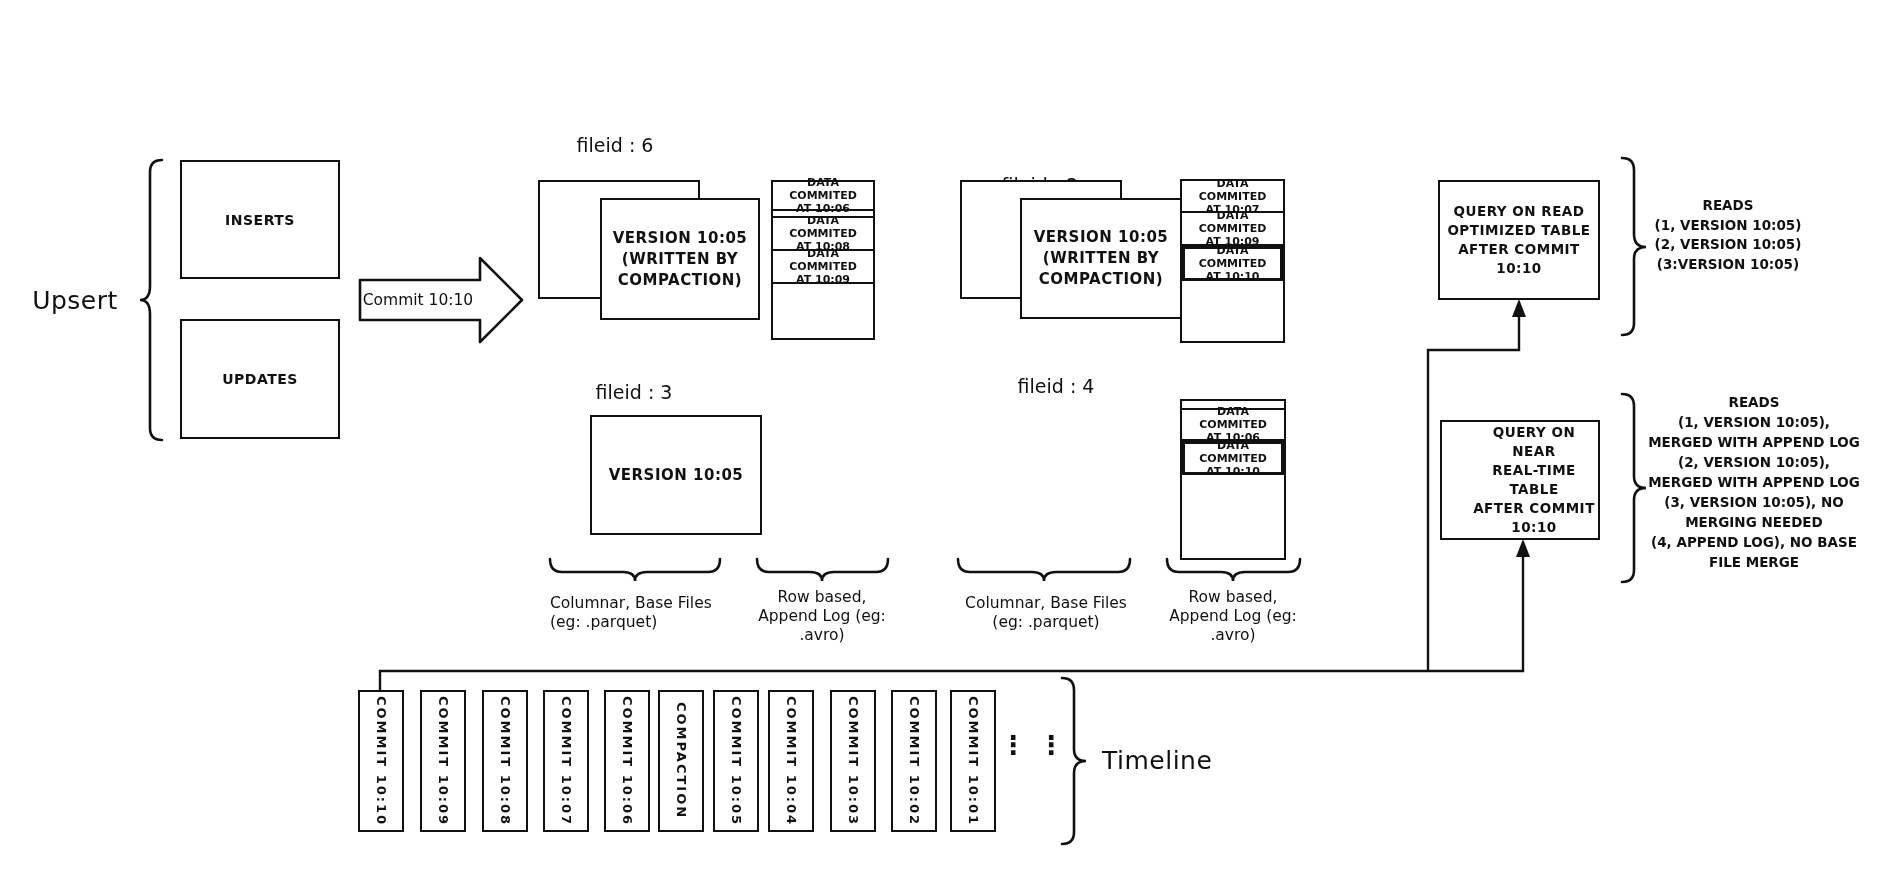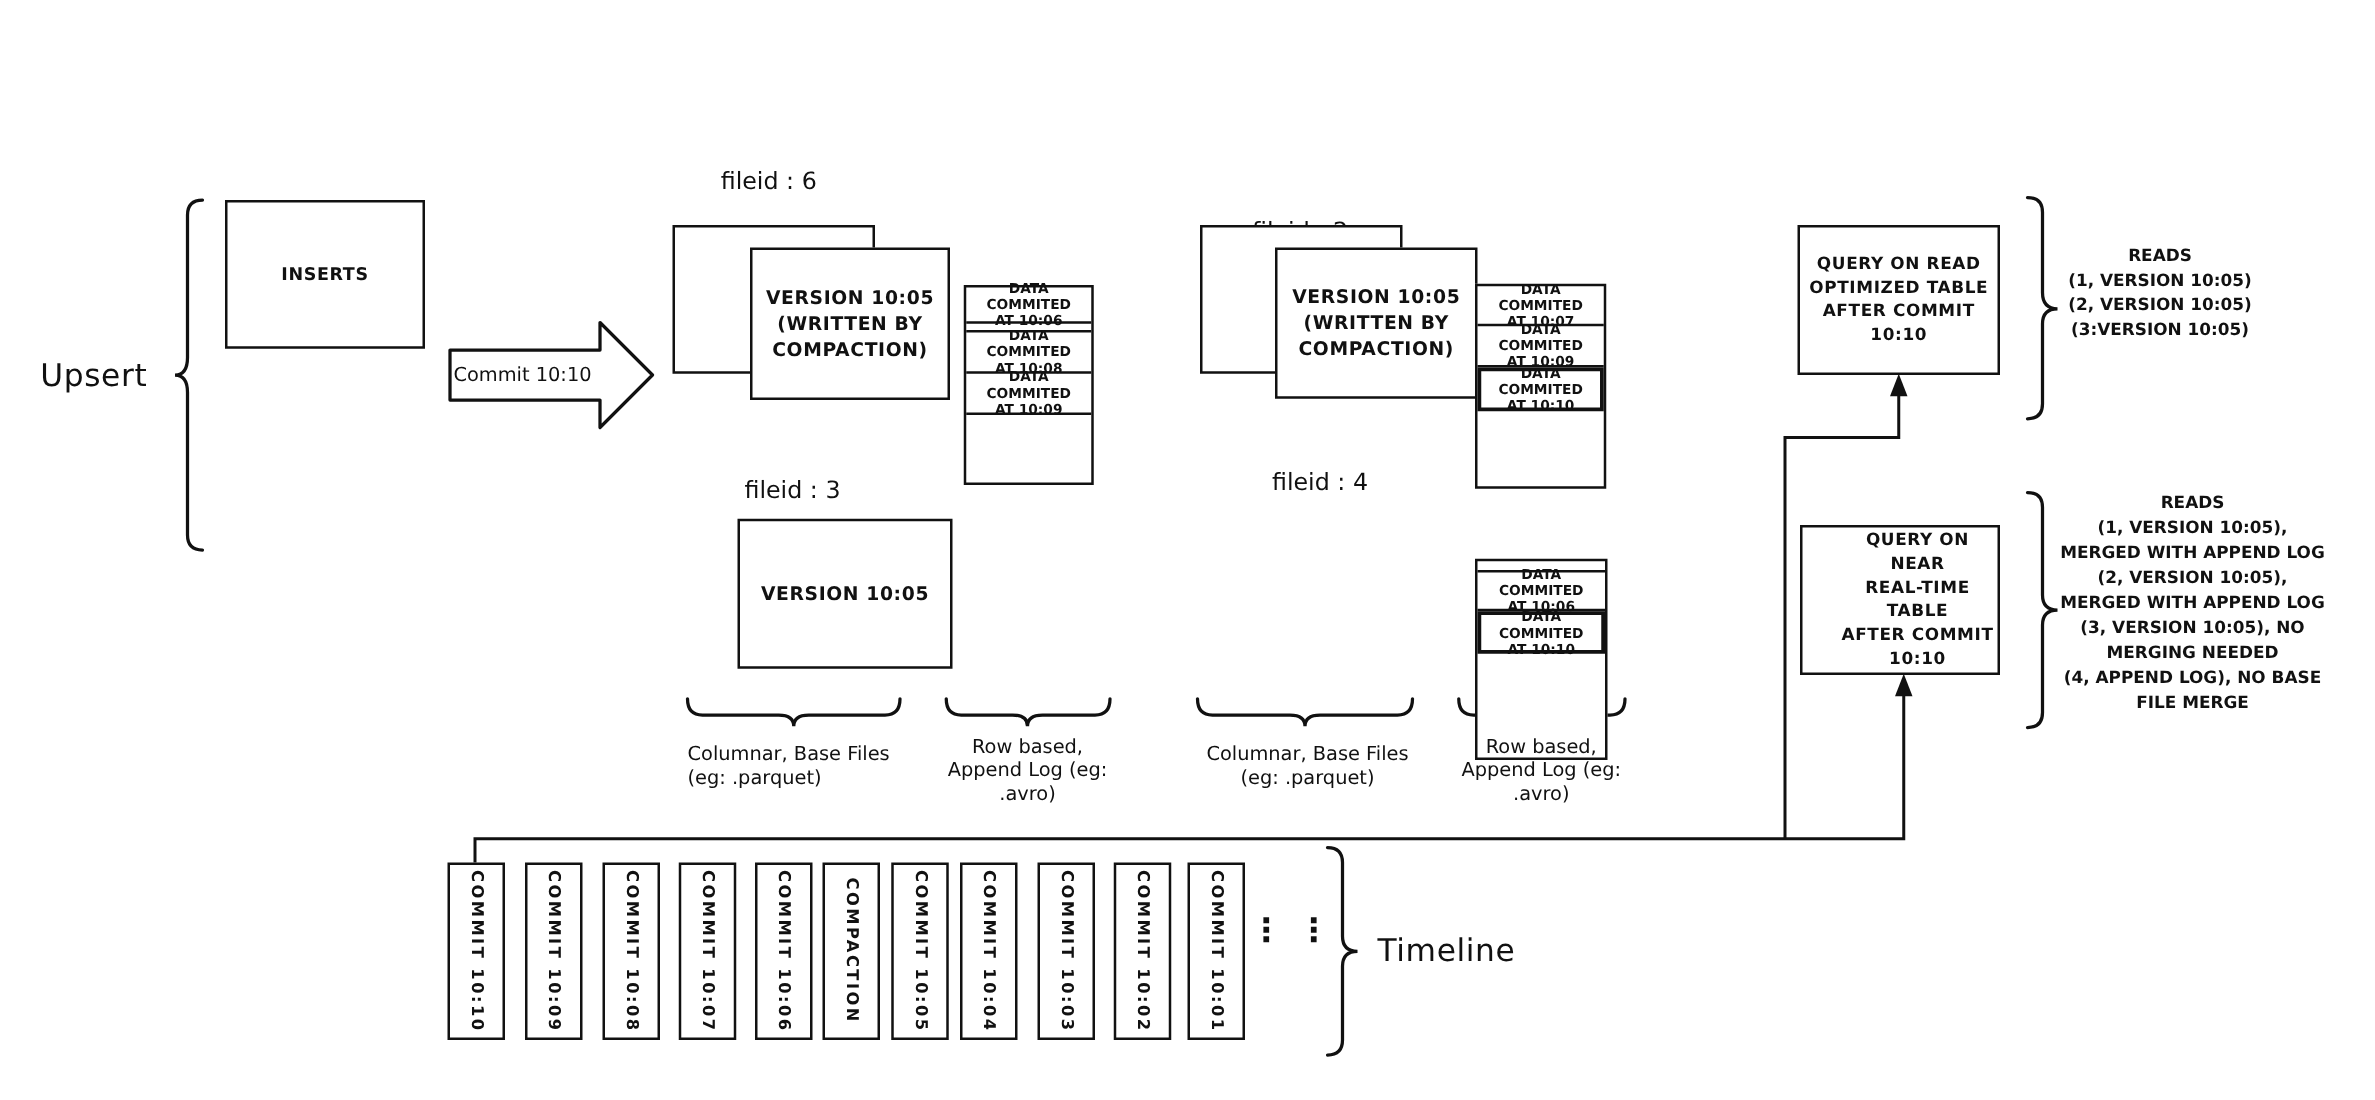--- a/index.html
+++ b/index.html
@@ -14,21 +14,21 @@
     display:flex;align-items:center;justify-content:center;text-align:center;
   }
   .caps{font-weight:bold;letter-spacing:.5px;}
   .hand-lg{font-size:25px;letter-spacing:.5px;}
   .hand-md{font-size:19px;}
   .hand-sm{font-size:15.5px;line-height:19px;}
   .boxlabel{font-size:14px;line-height:20px;}
   .verlabel{font-size:15px;line-height:21px;margin-left:40px;}
   .qlabel{font-size:13.5px;line-height:19px;}
   .readstext{font-size:13.5px;line-height:19.5px;font-weight:bold;text-align:center;}
-  .logcol{border:2px solid #111;background:#fff;margin-top:48px;}
+  .logcol{border:2px solid #111;background:#fff;}
   .logcell{
     box-sizing:border-box;border-bottom:2px solid #111;
     display:flex;align-items:center;justify-content:center;text-align:center;
     font-weight:bold;font-size:11px;line-height:13px;white-space:pre-line;
   }
   .logcell.thick{border:3px solid #111;}
   .loggap{box-sizing:border-box;border-bottom:2px solid #111;}
   .tl-box{
     border:2.5px solid #111;background:#fff;width:46px;height:142px;
     display:flex;align-items:center;justify-content:center;
@@ -64,20 +64,23 @@
     <polyline points="380,691 380,671 1523,671 1523,544" fill="none" stroke="#111" stroke-width="2.4"></polyline>
     <polyline points="1428,671 1428,350 1519,350 1519,304" fill="none" stroke="#111" stroke-width="2.4"></polyline>
     <polygon points="1519,299 1512,317 1526,317" fill="#111"></polygon>
     <polygon points="1523,539 1516,557 1530,557" fill="#111"></polygon>
   </svg>
 
 
   <div class="abs hand-lg" style="left:20px;top:286px;width:110px;text-align:center;">Upsert</div>
   <div class="abs box caps boxlabel" style="left:180px;top:160px;width:160px;height:119px;">
     <span class="ml">INSERTS</span>
+  </div>
+  <div class="abs box caps boxlabel" style="left:180px;top:319px;width:160px;height:120px;">
+    <span class="ml">UPDATES</span>
   </div>
   <div class="abs hand-sm" style="left:362px;top:286px;width:112px;height:28px;display:flex;align-items:center;justify-content:center;">Commit 10:10</div>
 
   <div class="abs hand-md" style="left:565px;top:134px;width:100px;text-align:center;">fileid : 6</div>
   <div class="abs box" style="left:538px;top:180px;width:162px;height:119px;"></div>
   <div class="abs box caps verlabel" style="left:560px;top:198px;width:160px;height:122px;">
     <span class="ml">VERSION 10:05
 (WRITTEN BY
 COMPACTION)</span>
   </div>

